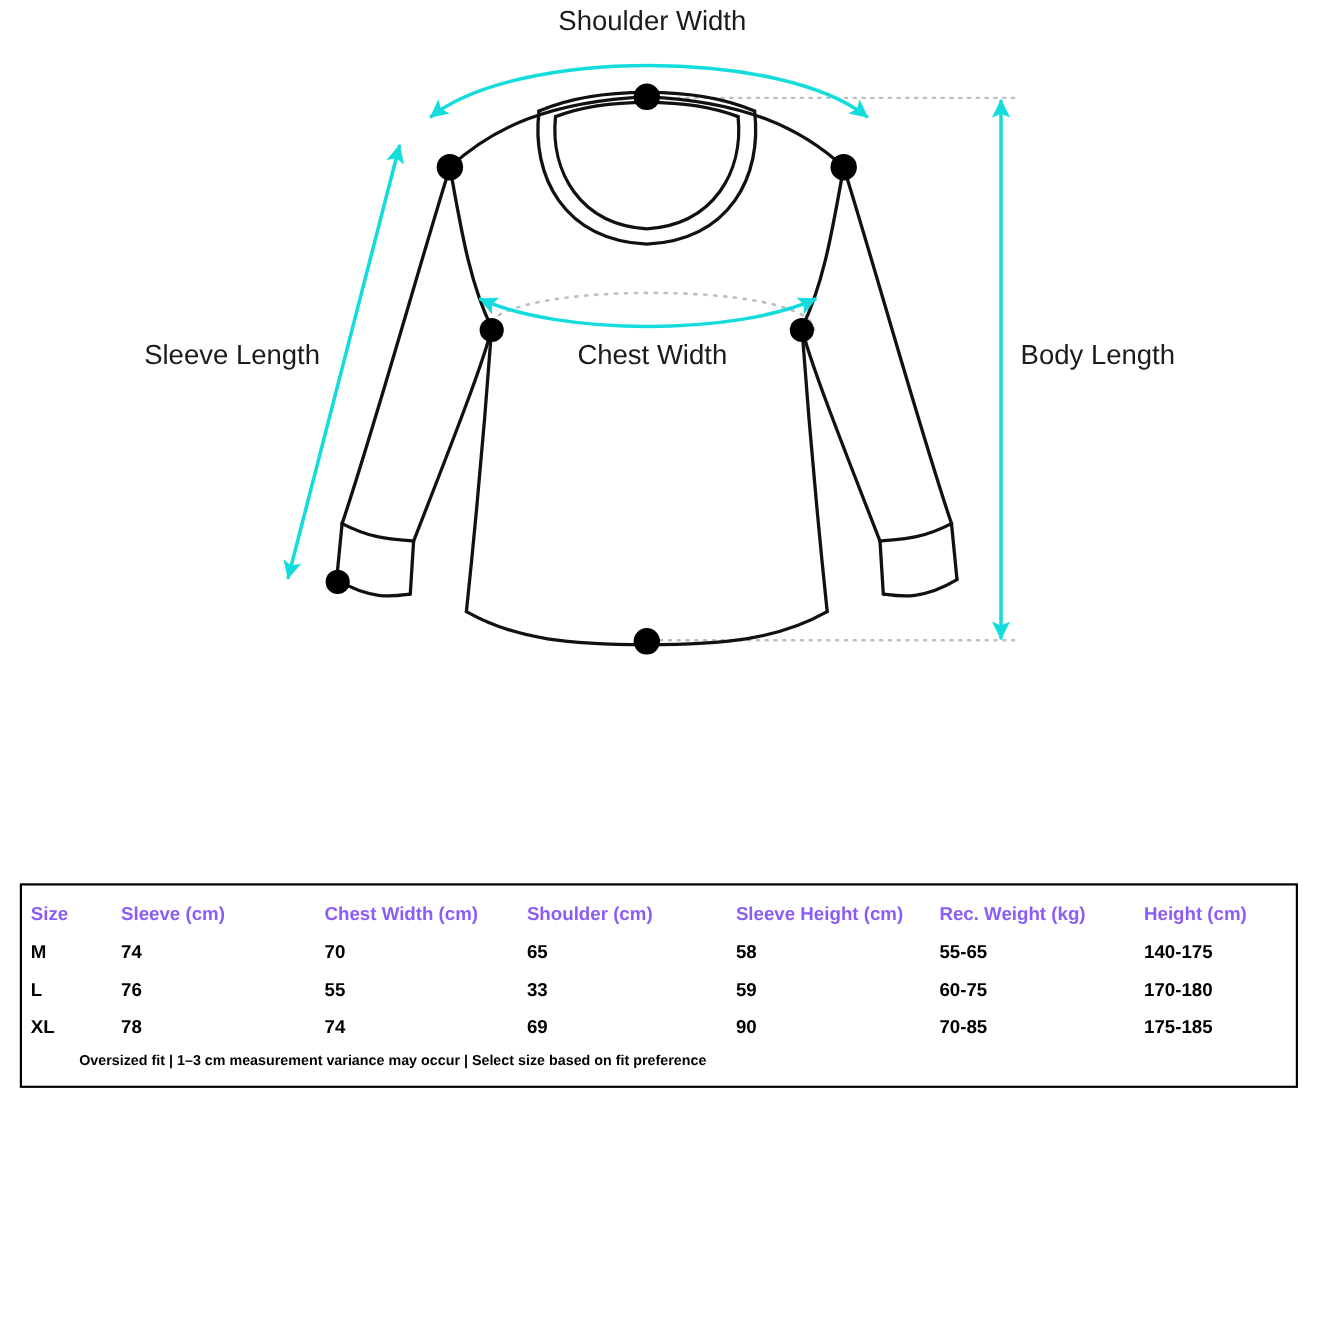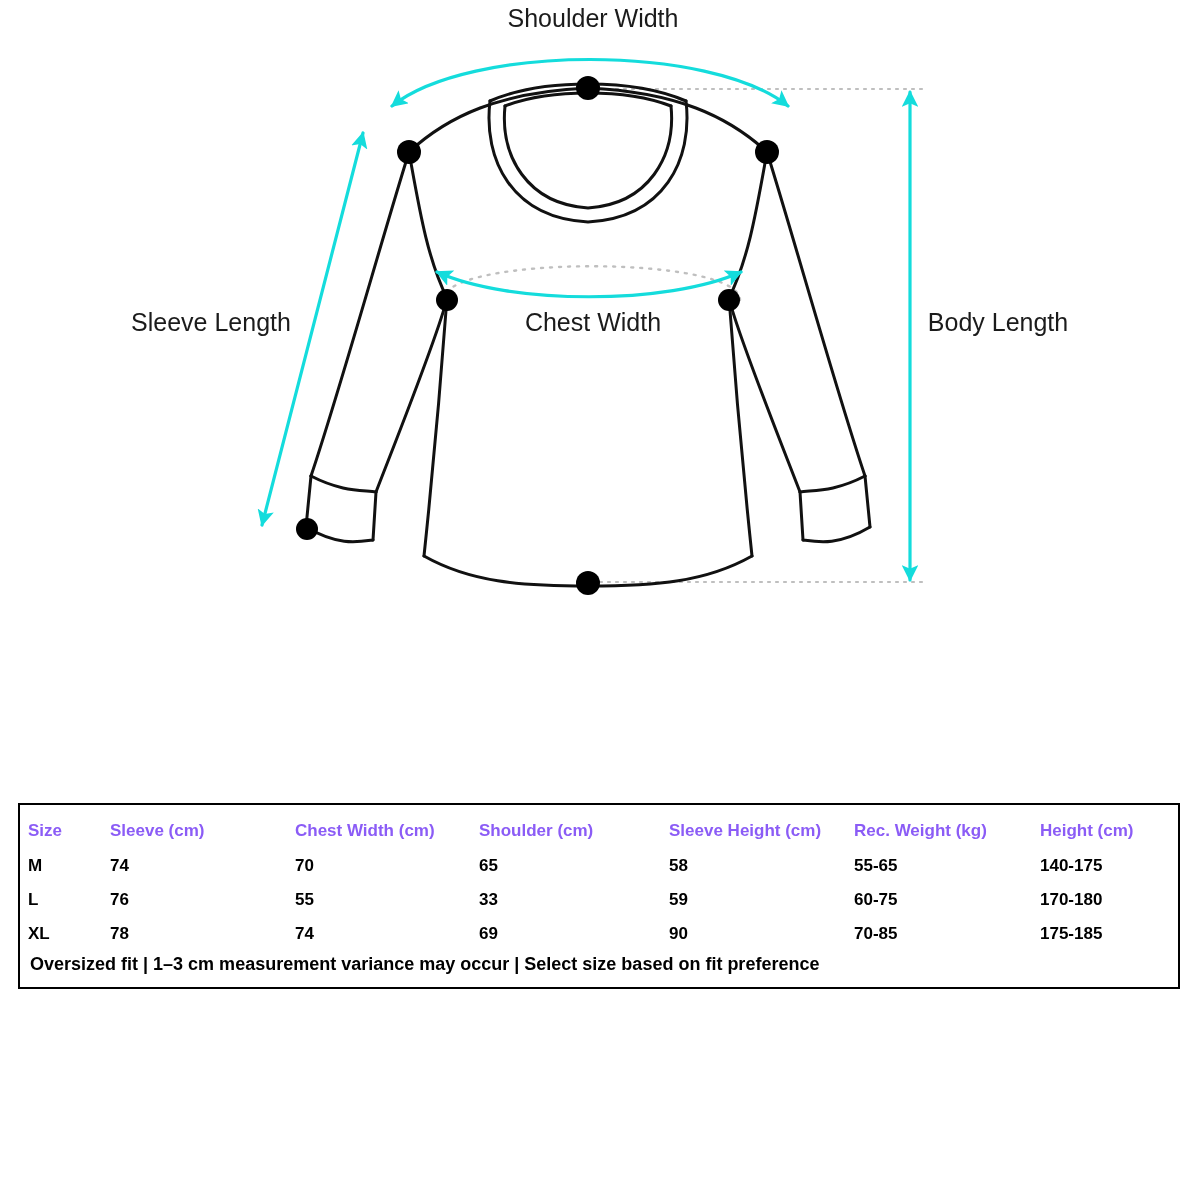--- a/index.html
+++ b/index.html
@@ -79,26 +79,27 @@
   }
   .col-size    { width: 82px;  padding-left: 8px !important; }
   .col-length  { width: 185px; }
   .col-chest   { width: 184px; }
   .col-shoulder{ width: 190px; }
   .col-sleeve  { width: 185px; }
   .col-weight  { width: 186px; }
   .col-height  { width: 140px; }
   #table-note {
     font-family: "Liberation Sans", sans-serif;
-    font-size: 18px;
+    font-size: 13px;
     font-weight: bold;
     color: #000;
     padding-left: 10px;
     line-height: 26px;
     white-space: nowrap;
+    margin-left: 42px;
   }
 </style>
 </head>
 <body>
 
 <div id="page">
 
   <svg id="diagram" viewBox="0 0 1200 790" xmlns="http://www.w3.org/2000/svg">
 
     <defs>

